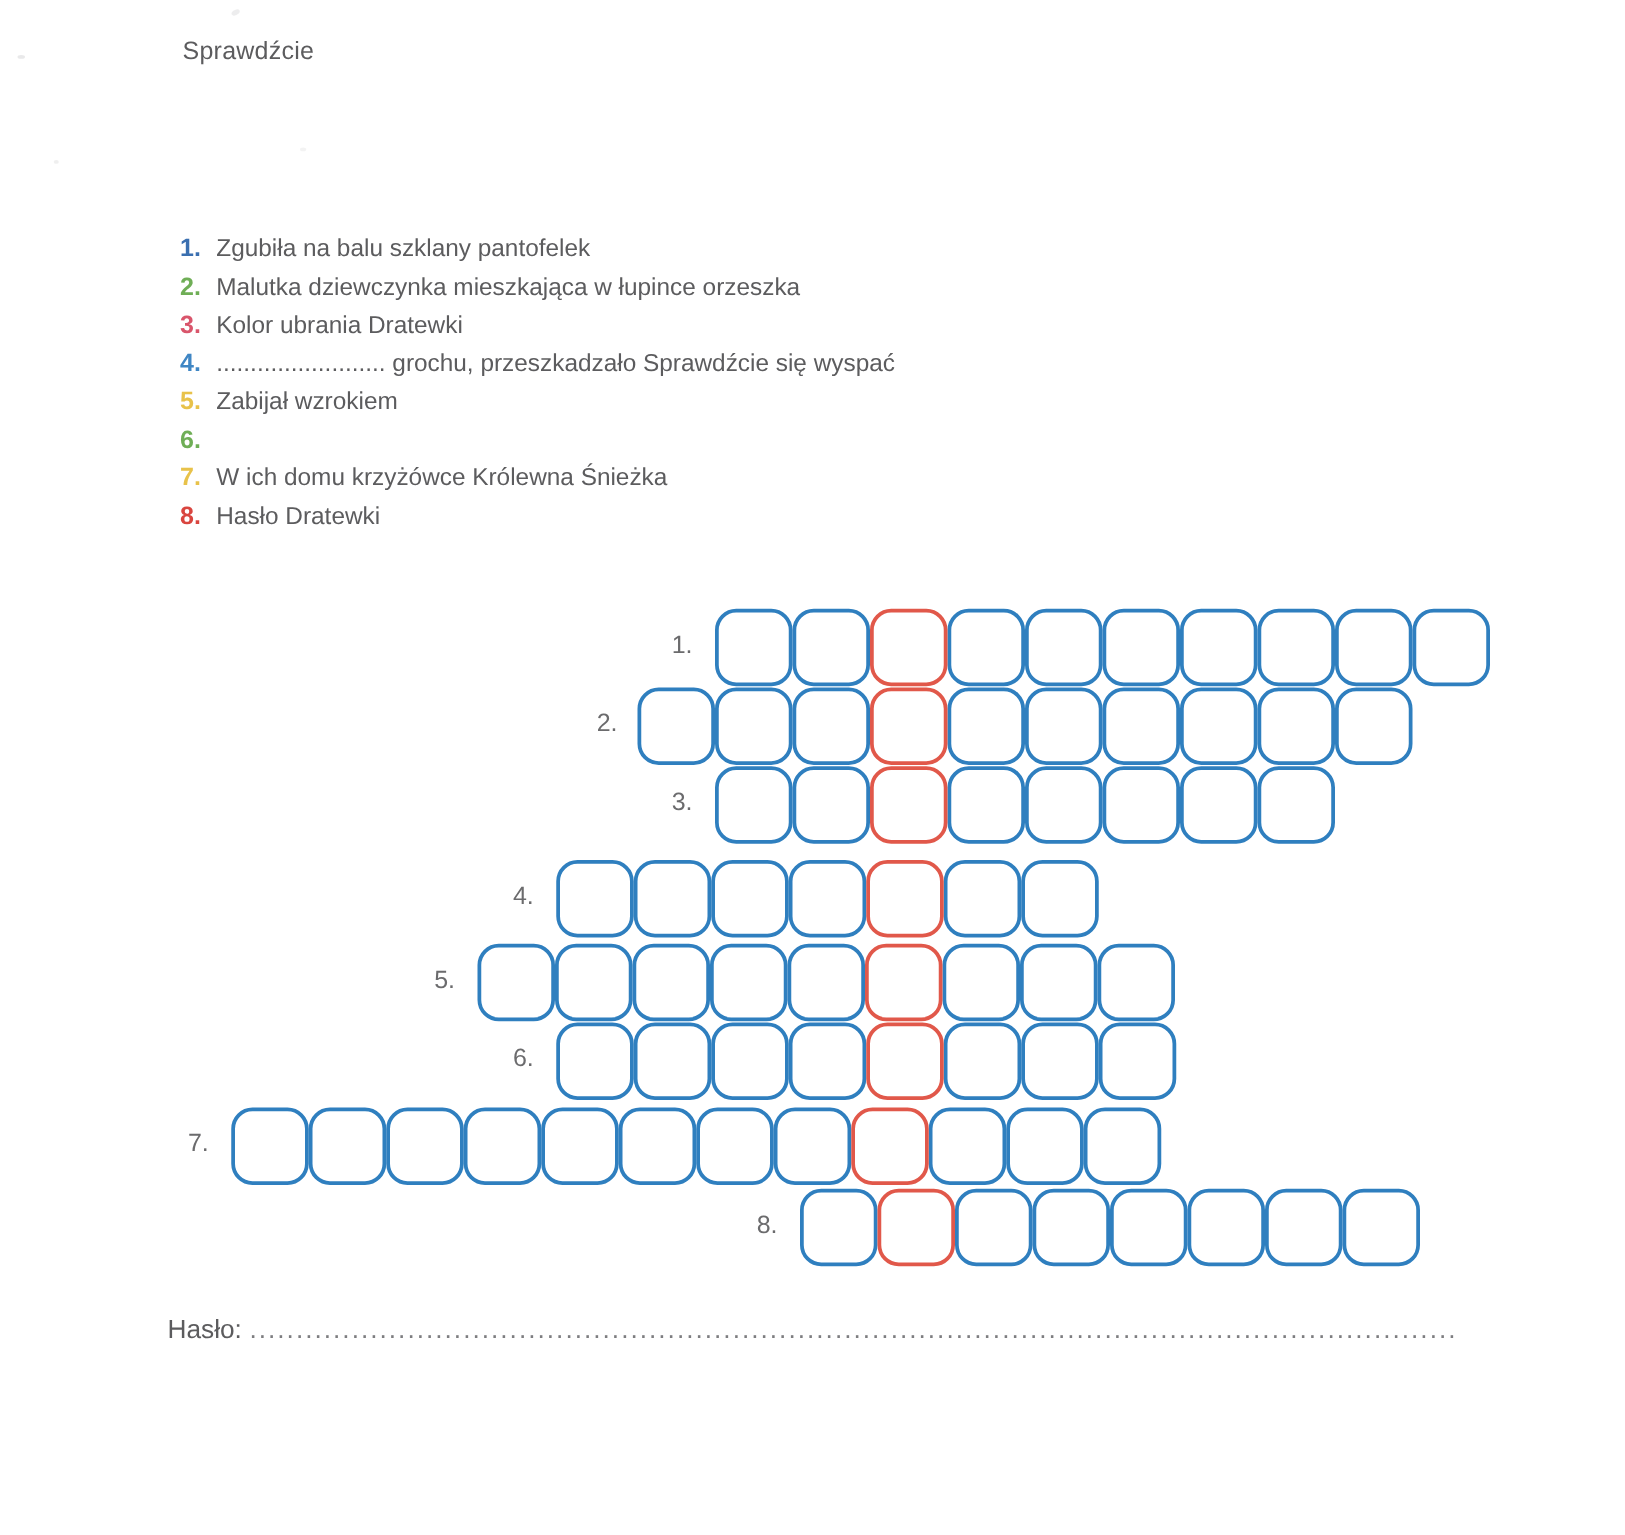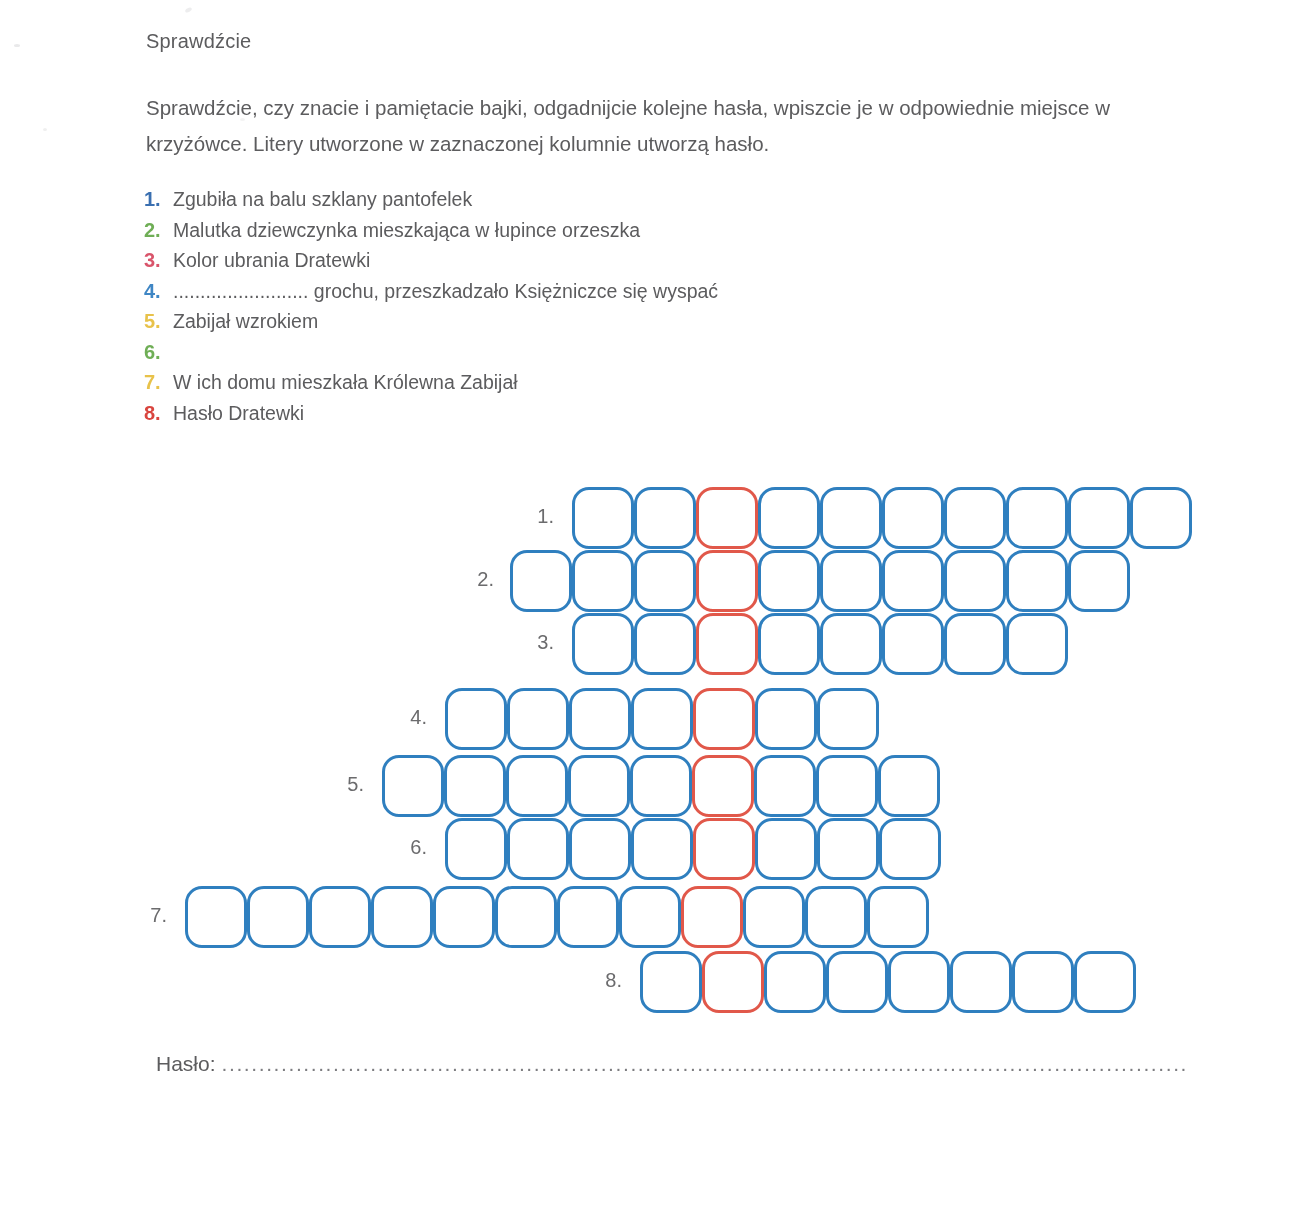--- a/index.html
+++ b/index.html
@@ -103,21 +103,21 @@
   }
   .cell.red {
     border-color: #e1584a;
     z-index: 3;
   }
   .cell.blue { z-index: 1; }
 
   
   .haslo {
     position: absolute;
-    left: 156px;
+    left: 134px;
     top: 1052px;
     display: flex;
     align-items: flex-end;
     width: 1030px;
   }
   .haslo-label {
     font-size: 21px;
     color: #5c5c5e;
     margin-right: 6px;
     white-space: nowrap;
@@ -136,49 +136,48 @@
 
 <div class="sheet">
 
   <div class="speckle sp1"></div>
   <div class="speckle sp2"></div>
   <div class="speckle sp3"></div>
   <div class="speckle sp4"></div>
 
   <div class="doc-title">Sprawdźcie</div>
 
-  <div class="intro">Sprawdźcie, czy znacie i pamiętacie bajki, odgadnijcie kolejne hasła, wpiszcie je w odpowiednie miejsce w krzyżówce. Litery utworzone w zaznaczonej kolumnie utworzą hasło.</div>
 
   <div class="clues" id="clue-list">
       <div class="clue-row">
         <span class="clue-num" style="color: rgb(58, 111, 176);">1.</span>
         <span class="clue-text">Zgubiła na balu szklany pantofelek</span>
       </div>
       <div class="clue-row">
         <span class="clue-num" style="color: rgb(111, 174, 86);">2.</span>
         <span class="clue-text">Malutka dziewczynka mieszkająca w łupince orzeszka</span>
       </div>
       <div class="clue-row">
         <span class="clue-num" style="color: rgb(217, 85, 107);">3.</span>
         <span class="clue-text">Kolor ubrania Dratewki</span>
       </div>
       <div class="clue-row">
         <span class="clue-num" style="color: rgb(63, 134, 196);">4.</span>
-        <span class="clue-text">......................... grochu, przeszkadzało Księżniczce się wyspać</span>
+        <span class="clue-text">......................... grochu, przeszkadzało Sprawdźcie się wyspać</span>
       </div>
       <div class="clue-row">
         <span class="clue-num" style="color: rgb(232, 194, 74);">5.</span>
         <span class="clue-text">Zabijał wzrokiem</span>
       </div>
       <div class="clue-row">
         <span class="clue-num" style="color: rgb(111, 174, 86);">6.</span>
       </div>
       <div class="clue-row">
         <span class="clue-num" style="color: rgb(232, 194, 74);">7.</span>
-        <span class="clue-text">W ich domu mieszkała Królewna Zabijał</span>
+        <span class="clue-text">W ich domu krzyżówce Królewna Śnieżka</span>
       </div>
       <div class="clue-row">
         <span class="clue-num" style="color: rgb(217, 69, 63);">8.</span>
         <span class="clue-text">Hasło Dratewki</span>
       </div>
     </div>
 
   <div class="grid" id="crossword-grid">
       <div class="row-label" style="left: 520px; top: 505px; width: 34px;">1.</div>
       <div class="cell blue" style="left: 572px; top: 487px;"></div>

